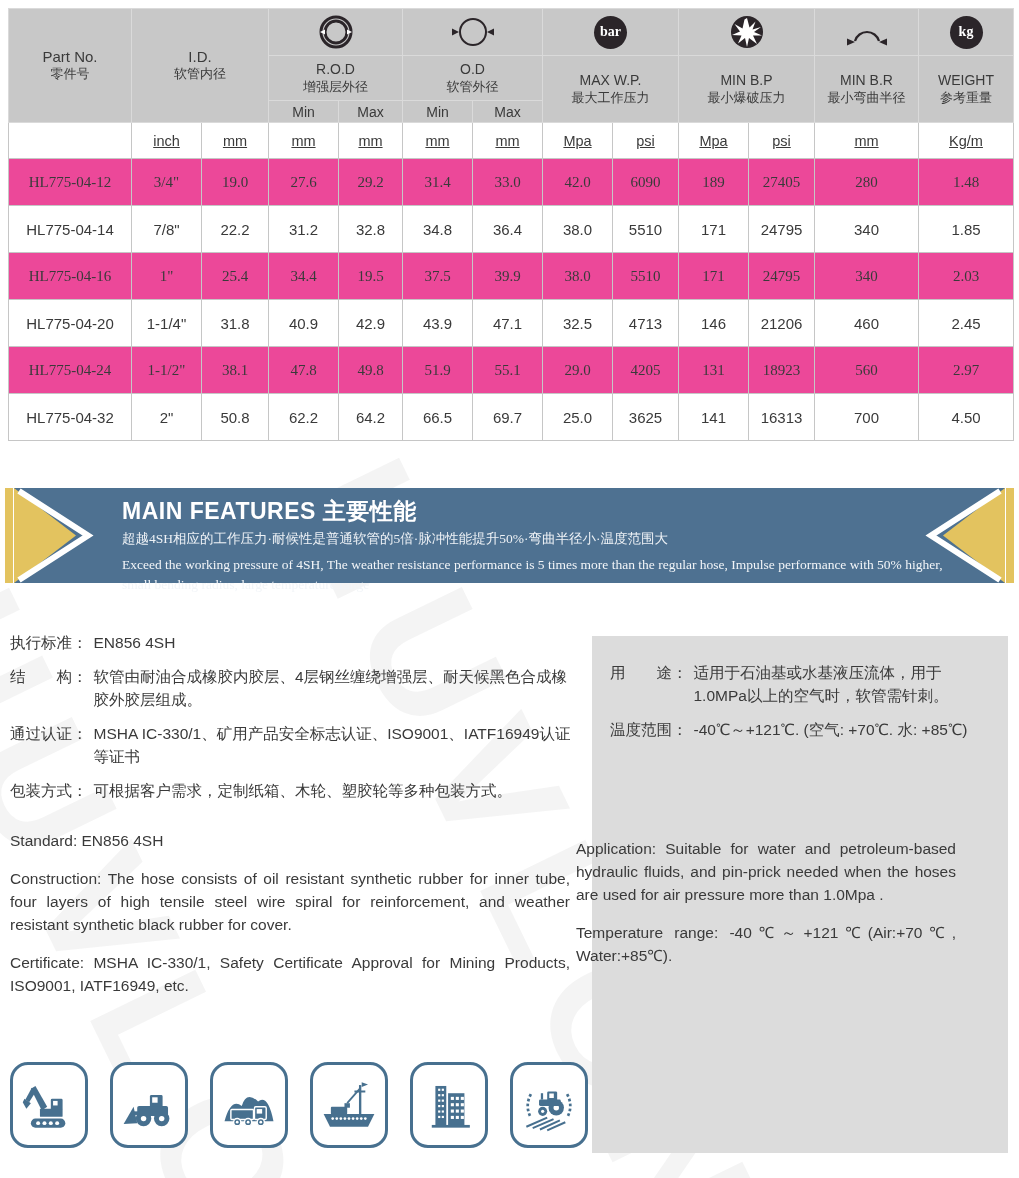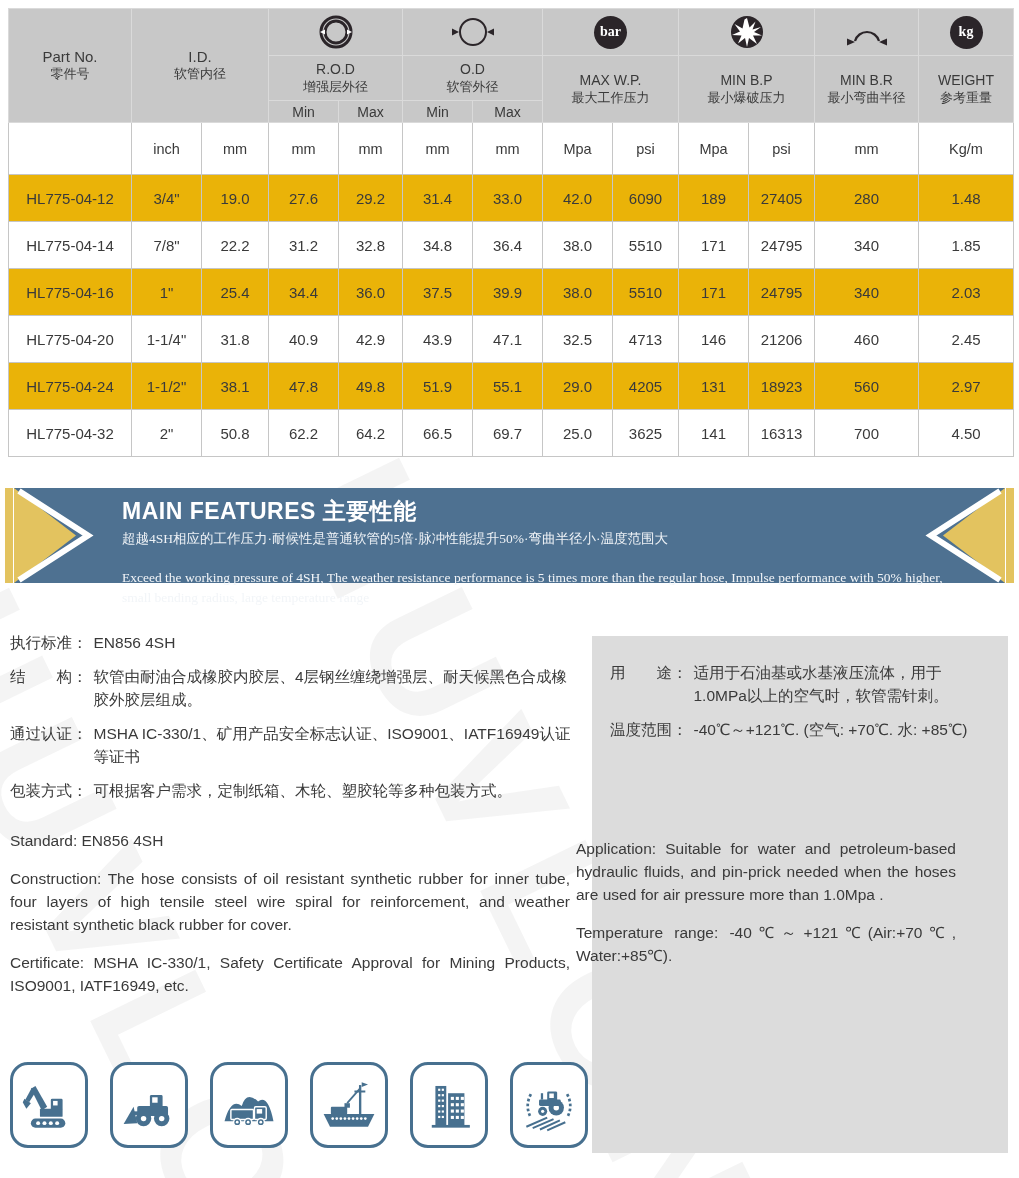--- a/index.html
+++ b/index.html
@@ -24,41 +24,41 @@
     border:1px solid #c6c6c6;text-align:center;vertical-align:middle;
     padding:0;font-weight:400;font-size:15px;color:#3a3a3a;overflow:hidden;
   }
   .spec-table th{background:#c8c8c8;border-color:#dadada;margin-top:8px;}
   .icon-row{height:47px;}
   .label-row{height:45px;}
   .label-row th{font-size:14px;line-height:1.3;}
   .minmax-row{height:22px;}
   .minmax-row th{font-size:14px;}
   .hdr-cn{font-size:13px;}
-  .units-row{height:52px;background:#fff;}
+  .units-row{height:36px;background:#fff;text-decoration:underline;}
   .units-row td{font-size:14.5px;}
   .data-row{height:47px;background:#fff;}
-  .data-row.alt{background:#eab308;}
+  .data-row.alt{background:#ec4899;font-family:Liberation Serif, serif;}
   .circle-badge{
     display:inline-flex;align-items:center;justify-content:center;
     width:33px;height:33px;border-radius:50%;background:#2b2529;color:#fff;
     font-family:"Liberation Serif",serif;font-weight:bold;font-size:14px;line-height:1;
   }
   .hicon{display:block;margin:0 auto;}
   
   .banner{position:absolute;left:0;top:488px;width:1019px;height:95px;z-index:1;}
   .banner-bg{position:absolute;left:14px;right:14px;top:0;bottom:0;background:#4e7191;}
   .stripe-left{position:absolute;left:5px;top:0;bottom:0;width:8px;background:#e3c35f;}
   .stripe-right{position:absolute;right:5px;top:0;bottom:0;width:8px;background:#e3c35f;}
   .chev{position:absolute;top:0;height:95px;}
   .chev-left{left:14px;}
   .chev-right{right:14px;}
   .banner-text{position:absolute;left:122px;top:8px;width:848px;color:#fff;}
   .banner-title{font-size:23px;font-weight:bold;letter-spacing:0.5px;margin-bottom:3px;}
-  .banner-sub-cn{font-size:13.5px;color:#eef2f6;font-family:"Liberation Serif",serif;margin-bottom:20px;}
+  .banner-sub-cn{font-size:13.5px;color:#eef2f6;font-family:"Liberation Serif",serif;margin-bottom:7px;}
   .banner-sub-en{font-size:13.5px;color:#f2f5f8;font-family:"Liberation Serif",serif;line-height:1.45;}
   
   .gray-panel{position:absolute;left:592px;top:636px;width:416px;height:517px;background:#dcdcdc;z-index:1;}
   .specs{position:absolute;z-index:2;font-size:15.5px;line-height:1.48;}
   .specs-cn-left{left:10px;top:632px;width:568px;}
   .usage-cn{left:610px;top:662px;width:384px;}
   .specs-en-left{left:10px;top:830px;width:560px;}
   .usage-en{left:576px;top:838px;width:380px;}
   .spec-item{display:flex;margin-bottom:11px;}
   .spec-label{flex:0 0 auto;white-space:pre;}
@@ -217,21 +217,21 @@
         <td>171</td>
         <td>24795</td>
         <td>340</td>
         <td>1.85</td>
       </tr>
       <tr class="data-row alt">
         <td>HL775-04-16</td>
         <td>1"</td>
         <td>25.4</td>
         <td>34.4</td>
-        <td>36.0</td>
+        <td>19.5</td>
         <td>37.5</td>
         <td>39.9</td>
         <td>38.0</td>
         <td>5510</td>
         <td>171</td>
         <td>24795</td>
         <td>340</td>
         <td>2.03</td>
       </tr>
       <tr class="data-row">

